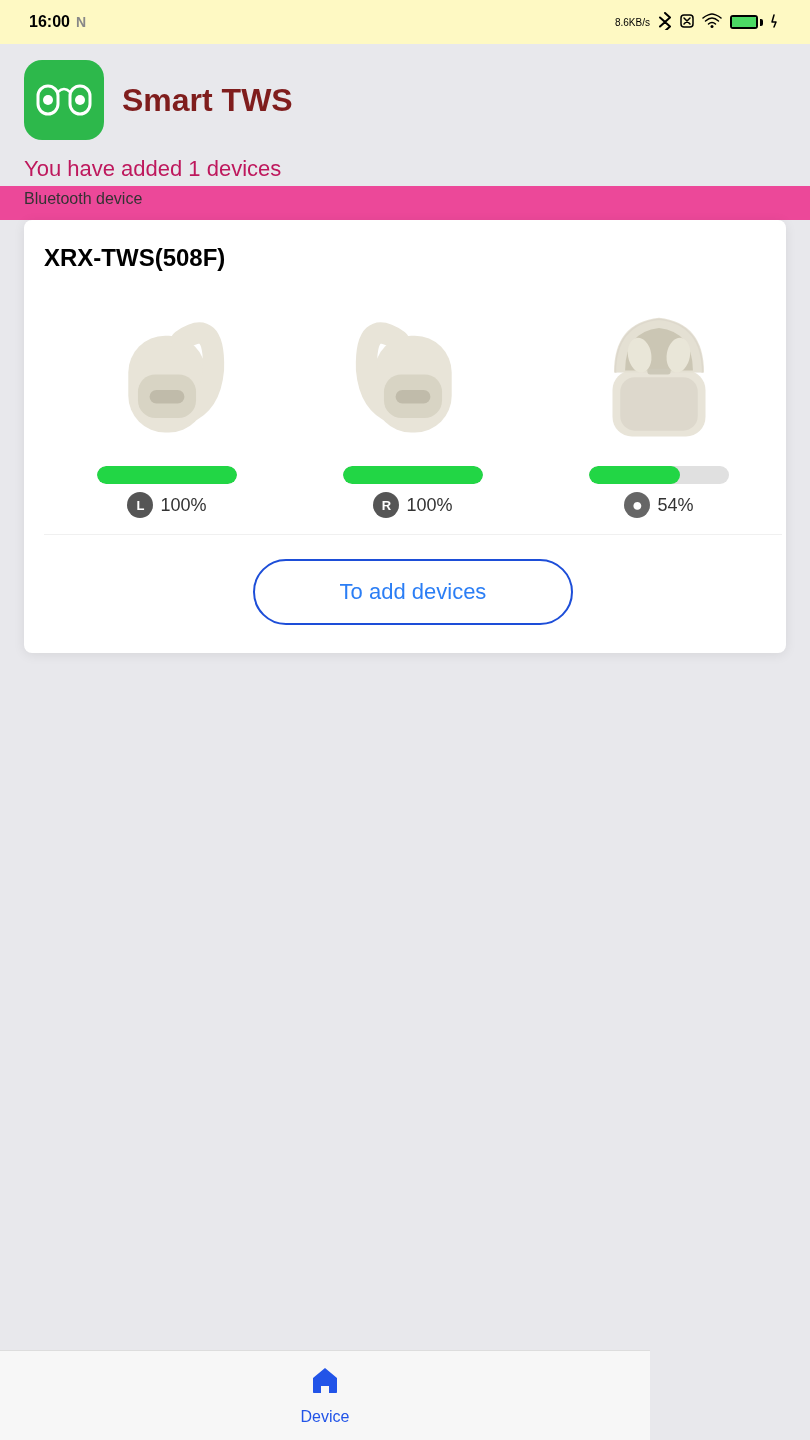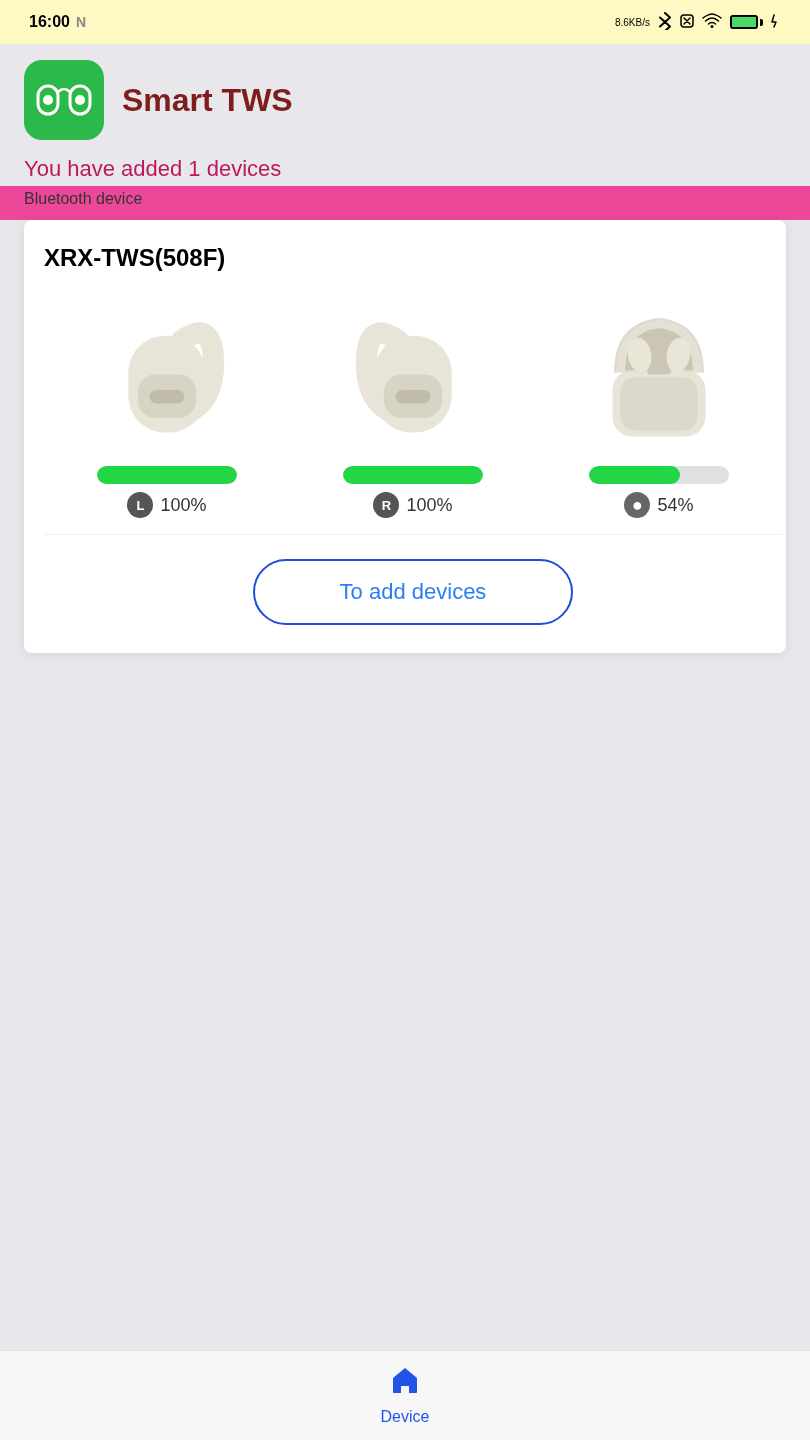--- a/index.html
+++ b/index.html
@@ -202,21 +202,21 @@
     .empty-space {
       flex: 1;
       min-height: 400px;
     }
 
     
     .bottom-nav {
       position: fixed;
       bottom: 0;
       left: 0;
-      width: 810px;
+      width: 650px;
       height: 90px;
       background: #f7f7f7;
       border-top: 1px solid #ddd;
       display: flex;
       align-items: center;
       justify-content: space-around;
     }
     .nav-item {
       display: flex;
       flex-direction: column;

